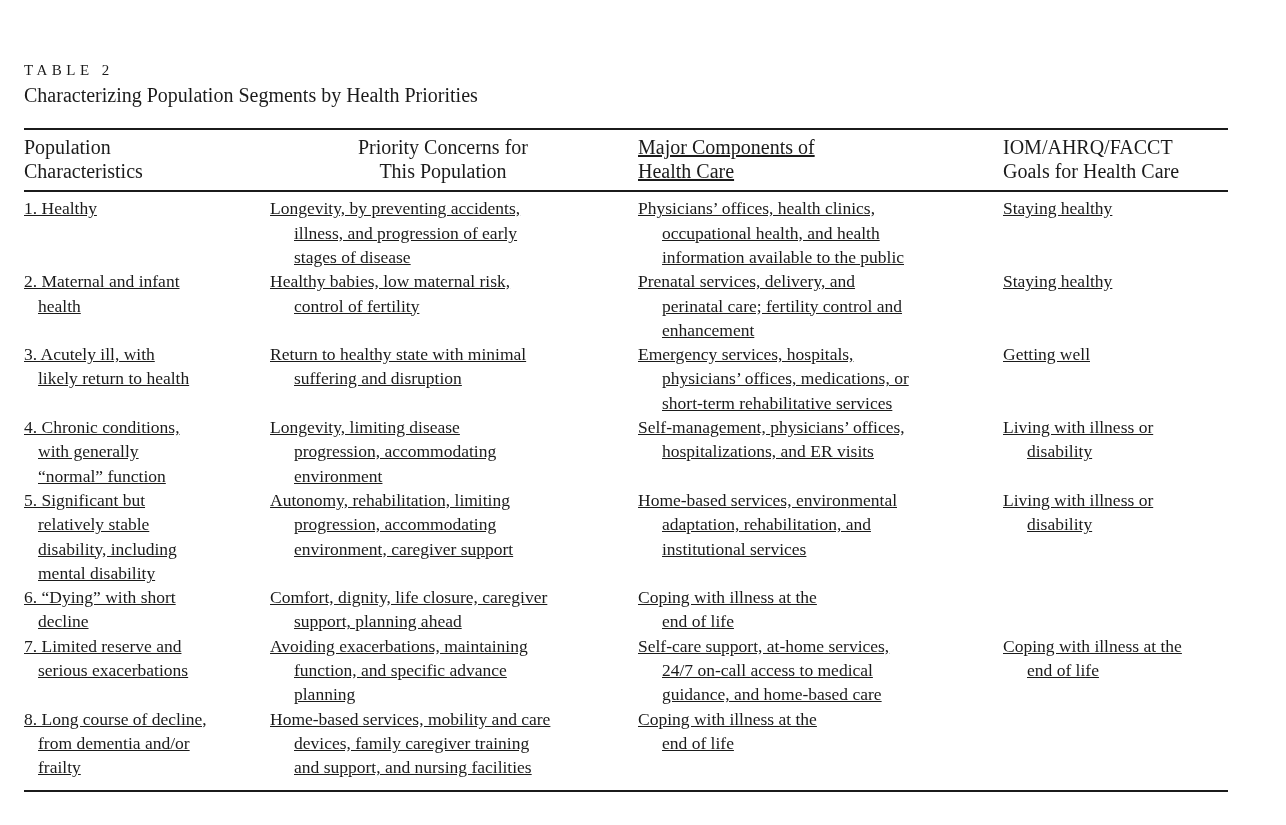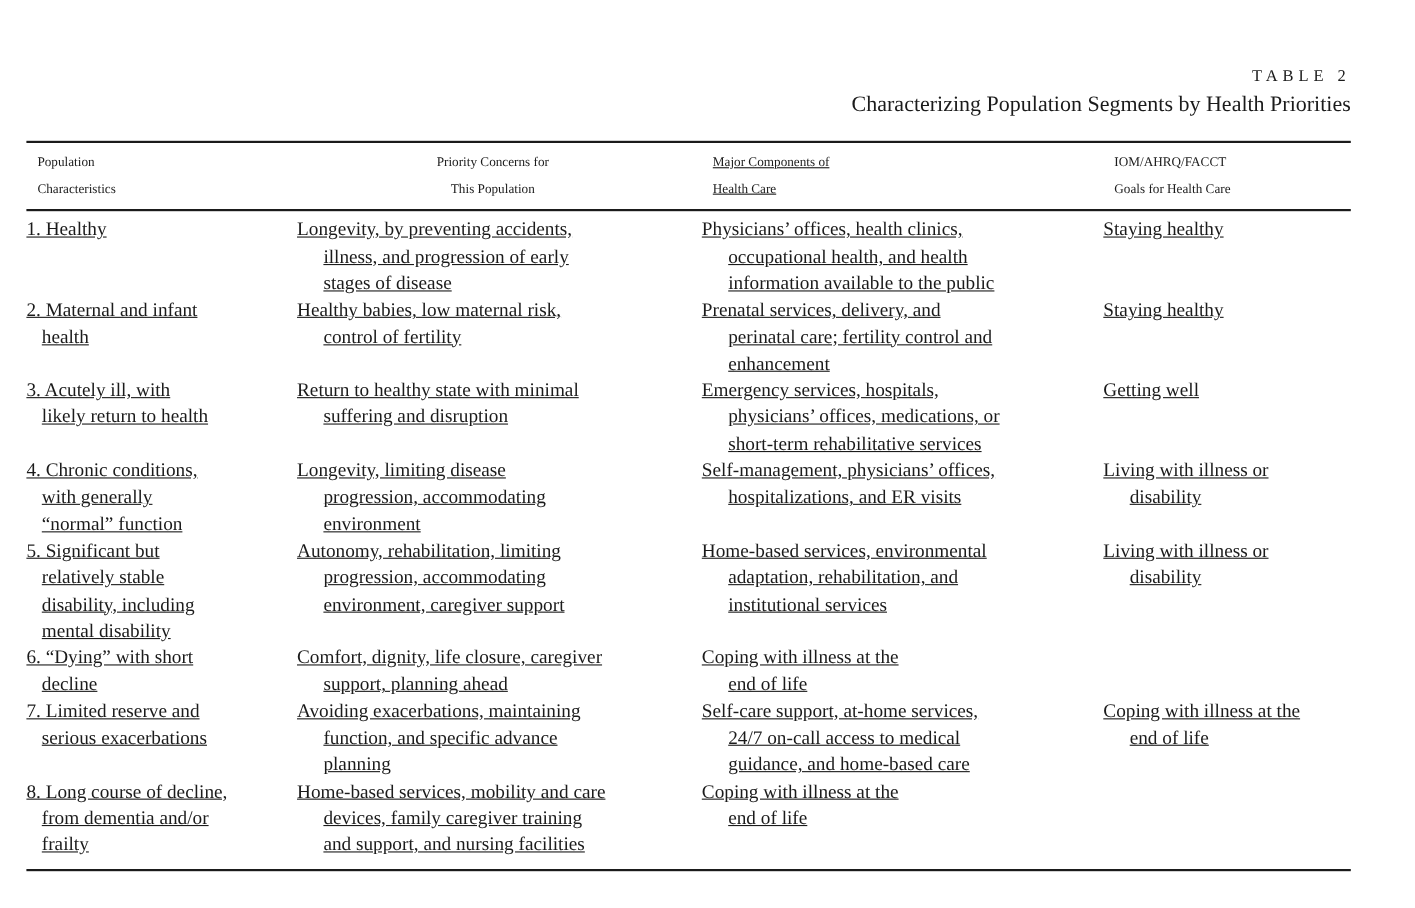--- a/index.html
+++ b/index.html
@@ -15,21 +15,21 @@
     position: relative;
     width: 1286px;
     height: 825px;
     background: #ffffff;
   }
   .caption {
     position: absolute;
     left: 24px;
     top: 58px;
     width: 1204px;
-    text-align: right;
+    text-align: left;
   }
   .caption-label {
     font-size: 15px;
     letter-spacing: 4.5px;
     line-height: 24px;
   }
   .caption-title {
     font-size: 20px;
     line-height: 26px;
   }
@@ -54,21 +54,21 @@
   .row {
     display: grid;
     grid-template-columns: 246px 368px 365px 225px;
   }
   .cell {
     font-size: 17.5px;
     line-height: 24.3px;
     white-space: pre-line;
   }
   
-  .hcell { white-space: pre-line; font-size: 12px; line-height: 24.2px; margin-left: 10px; }
+  .hcell { white-space: pre-line; font-size: 20px; line-height: 24.2px; }
   .h-left   { text-align: left; }
   .h-c2     { text-align: center; padding-right: 22px; }
   .h-c3     { text-align: left; padding-right: 21px; text-decoration: underline; }
   .h-c4     { text-align: left; padding-right: 23px; }
   
   .c1 { padding-left: 14px; text-indent: -14px; }
   .c2, .c3, .c4 { padding-left: 24px; text-indent: -24px; }
 </style>
 </head>
 <body>

